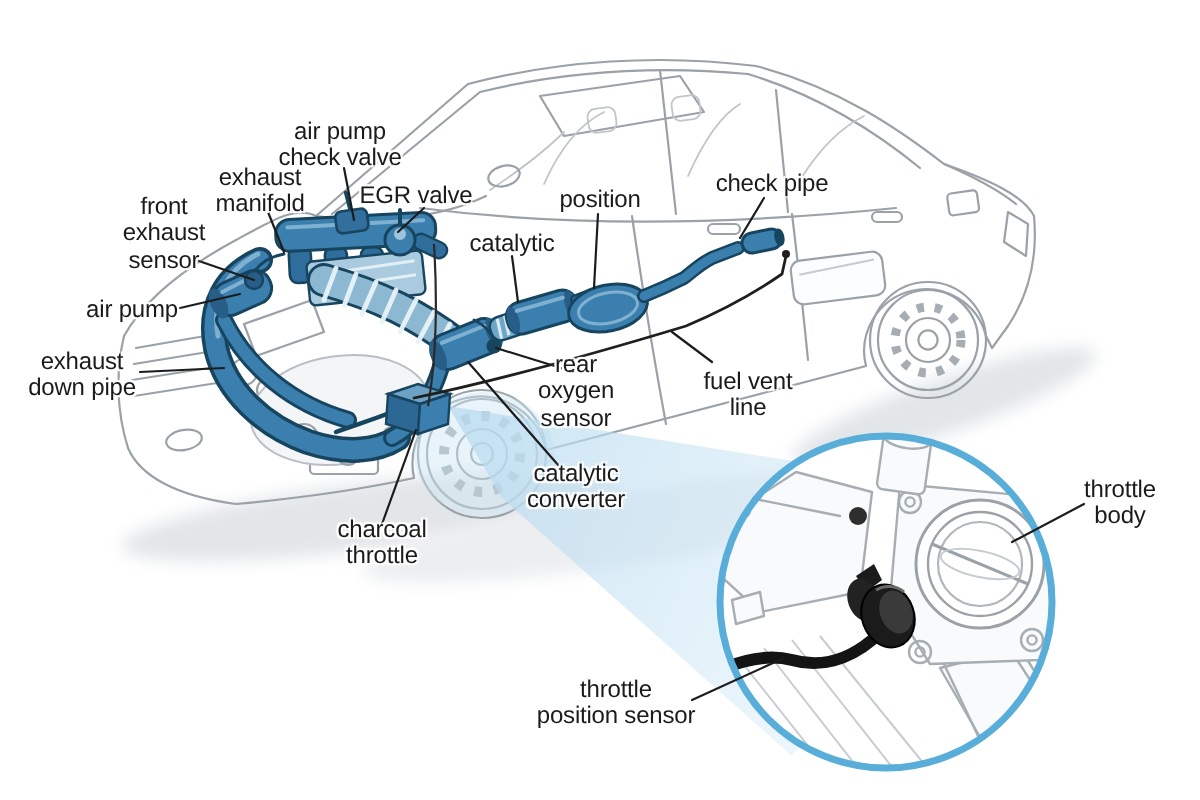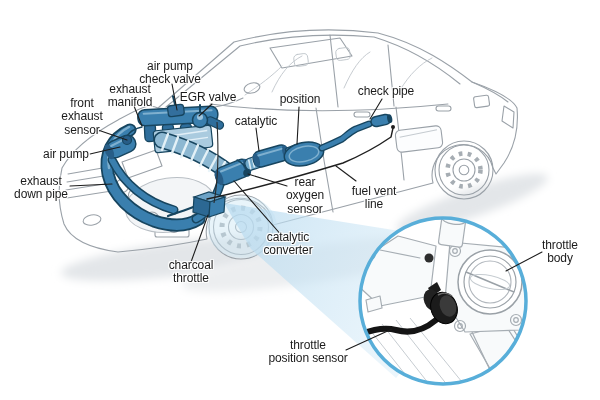--- a/index.html
+++ b/index.html
@@ -321,21 +321,21 @@
   <div class="lbl" style="left:82px;top:117px">front
 exhaust
 sensor</div>
   <div class="lbl" style="left:208px;top:98px">EGR valve</div>
   <div class="lbl" style="left:256px;top:122px">catalytic</div>
   <div class="lbl" style="left:300px;top:100px">position</div>
   <div class="lbl" style="left:386px;top:92px">check pipe</div>
   <div class="lbl" style="left:66px;top:155px">air pump</div>
   <div class="lbl" style="left:41px;top:188px">exhaust
 down pipe</div>
-  <div class="lbl" style="left:305px;top:196px">rear
+  <div class="lbl" style="left:288px;top:196px">rear
 oxygen
 sensor</div>
   <div class="lbl" style="left:374px;top:198px">fuel vent
 line</div>
   <div class="lbl" style="left:288px;top:244px">catalytic
 converter</div>
   <div class="lbl" style="left:191px;top:272px">charcoal
 throttle</div>
   <div class="lbl" style="left:560px;top:252px">throttle
 body</div>

